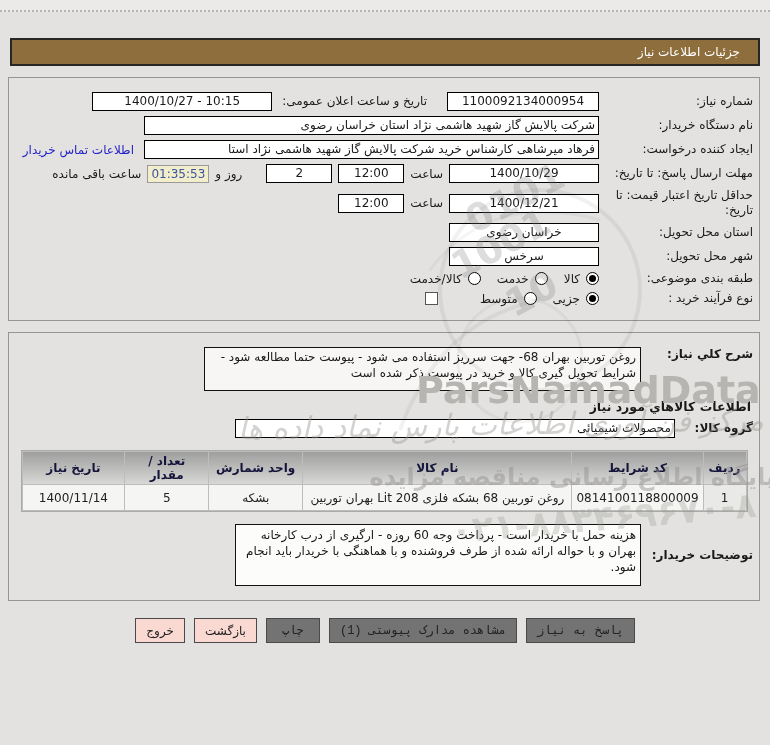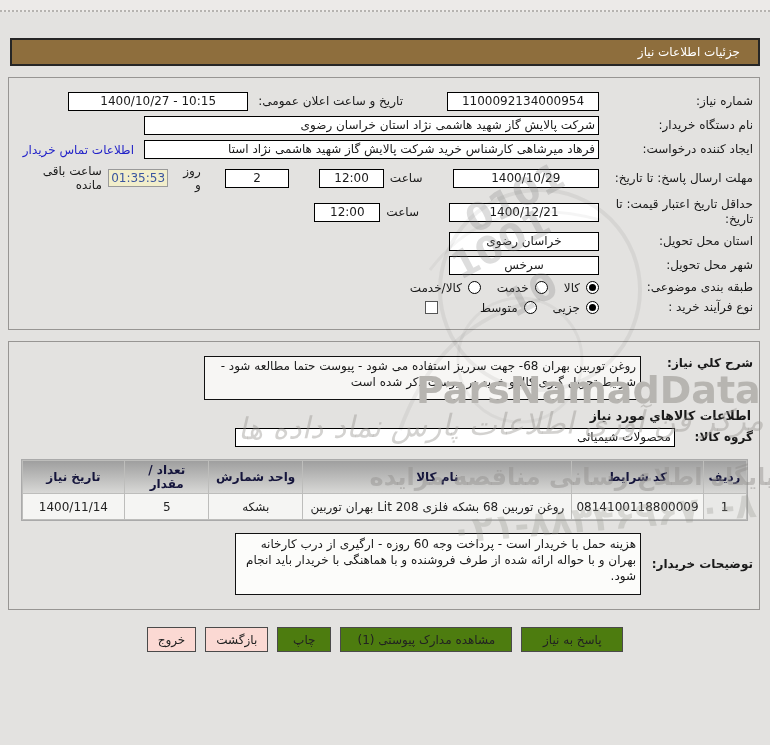--- a/index.html
+++ b/index.html
@@ -37,21 +37,21 @@
   .blbl { font-weight: bold; }
   .input {
     background: #ffffff;
     border: 1px solid #000000;
     height: 19px;
     line-height: 17px;
     padding: 0 3px;
     overflow: hidden;
     white-space: nowrap;
   }
-  .center { text-align: center; margin-left: 24px; }
+  .center { text-align: center; }
   .ltr { direction: ltr; }
   .w66 { width: 66px; } .w150 { width: 150px; } .w152 { width: 152px; }
   .w180 { width: 180px; } .w440 { width: 440px; } .w455 { width: 455px; }
   .ms18 { margin-inline-start: 18px; }
   .link { color: #2323c8; margin-inline-start: 4px; cursor: pointer; white-space: nowrap; }
   .countdown {
     background: #f2eecb; border: 1px solid #9a9a9a; color: #3a55a0;
     width: 62px; height: 18px; line-height: 16px; text-align: center;
   }
   .radio {
@@ -91,21 +91,21 @@
     text-align: center; height: 25px; padding: 2px 4px;
   }
   table.items td.radif { background: #e9e9e7; }
   .btnrow { display: flex; justify-content: center; column-gap: 9px; margin-top: 17px; }
   .btn {
     font-family: inherit; font-size: 12px; color: #222;
     border: 1px solid #4a4a4a; padding: 3px 10px; height: 25px; cursor: pointer;
     white-space: nowrap;
     text-align: center;
   }
-  .btn.green { background: #4d7c0f; }
+  .btn.green { background: #737373; font-family: Liberation Mono, monospace; }
   .btn.pink { background: #fbd9d3; }
   .mw100 { min-width: 102px; } .mw170 { min-width: 172px; } .mw54 { min-width: 54px; } .mw48 { min-width: 48px; }
   
   .wm { position: absolute; inset: 0; pointer-events: none; z-index: 30; overflow: hidden; }
   .wm-digit {
     position: absolute; font-weight: bold; font-size: 38px;
     color: rgba(125,125,125,0.26); transform: rotate(-28deg); direction: ltr;
   }
   .wm-brand {
     position: absolute; left: 416px; top: 368px;

